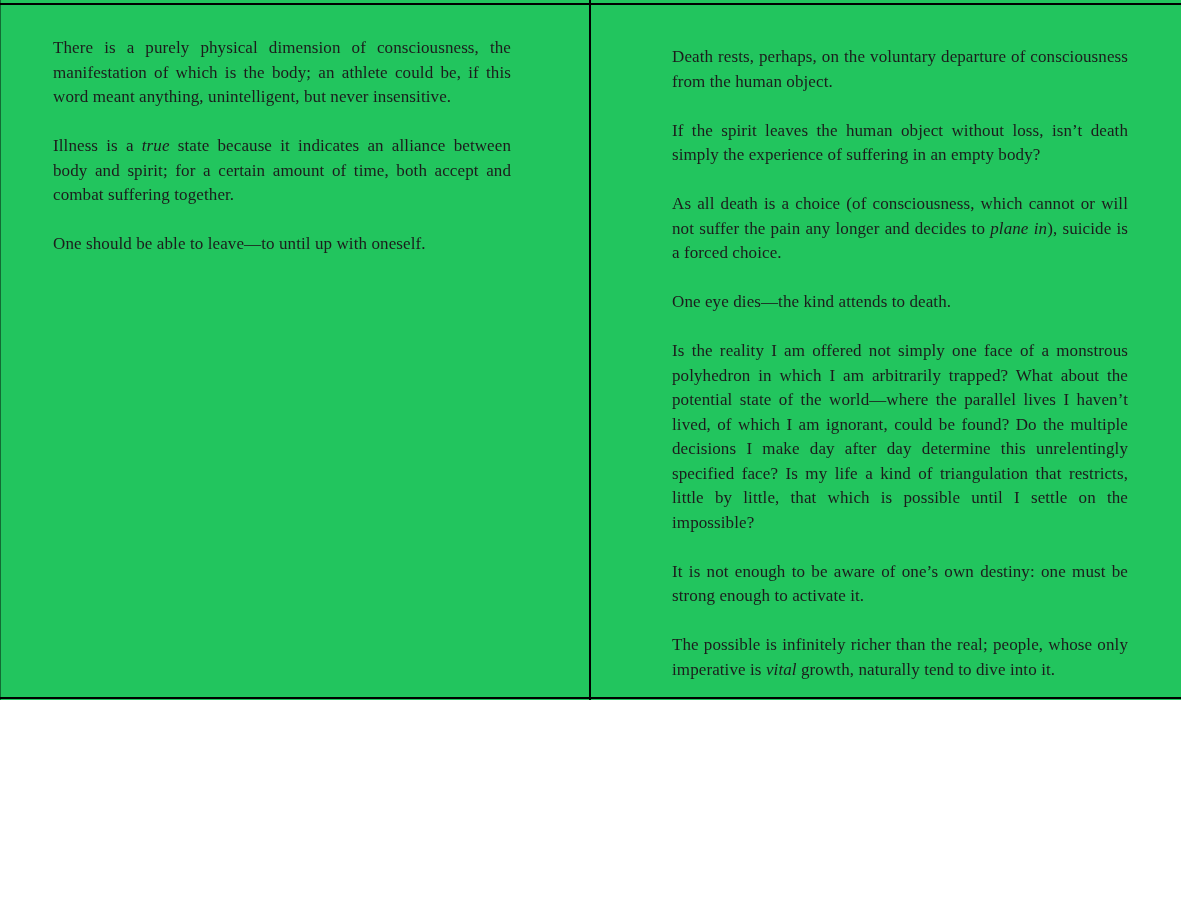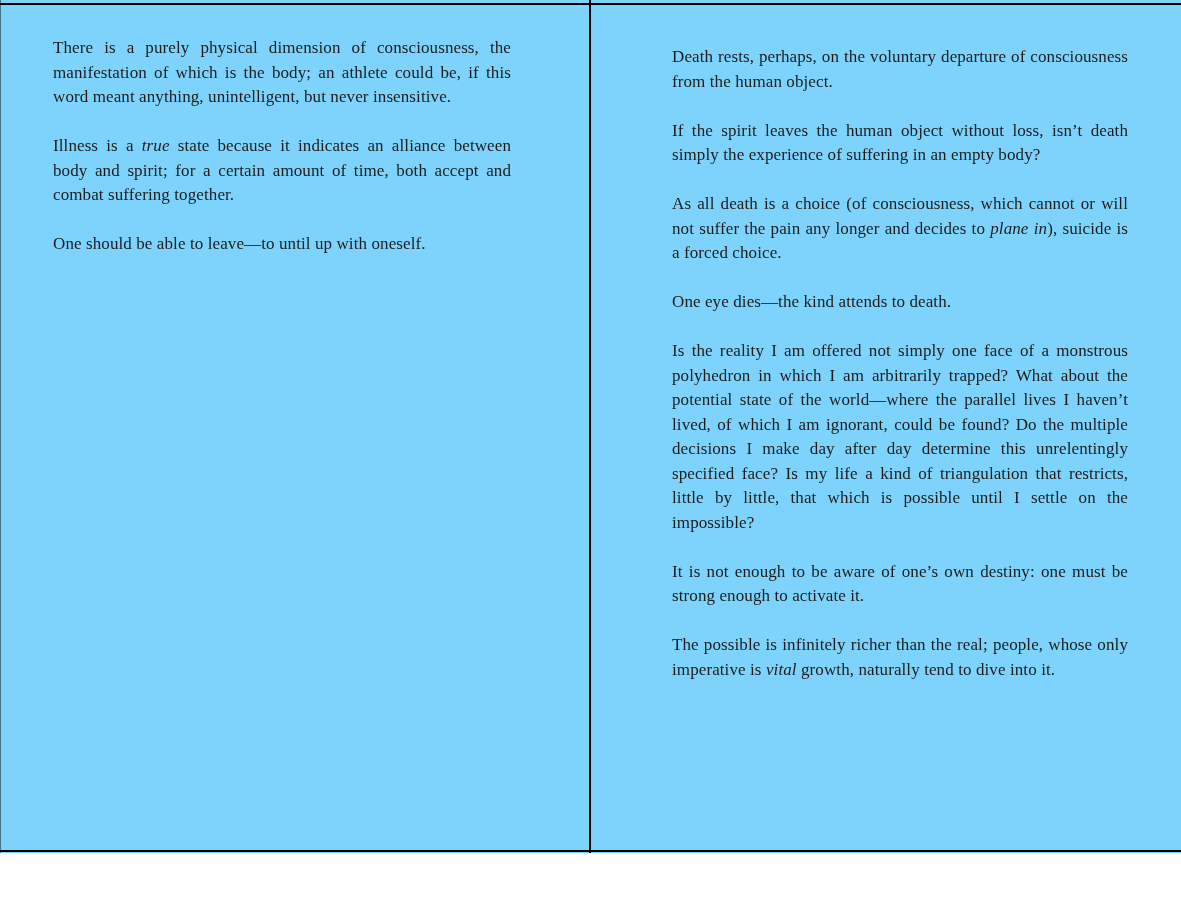--- a/index.html
+++ b/index.html
@@ -3,22 +3,22 @@
 <meta charset="utf-8">
 <style>
   html, body {
     margin: 0;
     padding: 0;
     background: #ffffff;
   }
   .spread {
     position: relative;
     width: 1181px;
-    height: 853px;
-    background: #7dd3fc;
+    height: 700px;
+    background: #22c55e;
     overflow: hidden;
     font-family: "Liberation Serif", "DejaVu Serif", serif;
     color: #1c1c1c;
   }
   .rule-top {
     position: absolute;
     top: 3px; left: 0; right: 0;
     height: 2px;
     background: #000000;
   }

